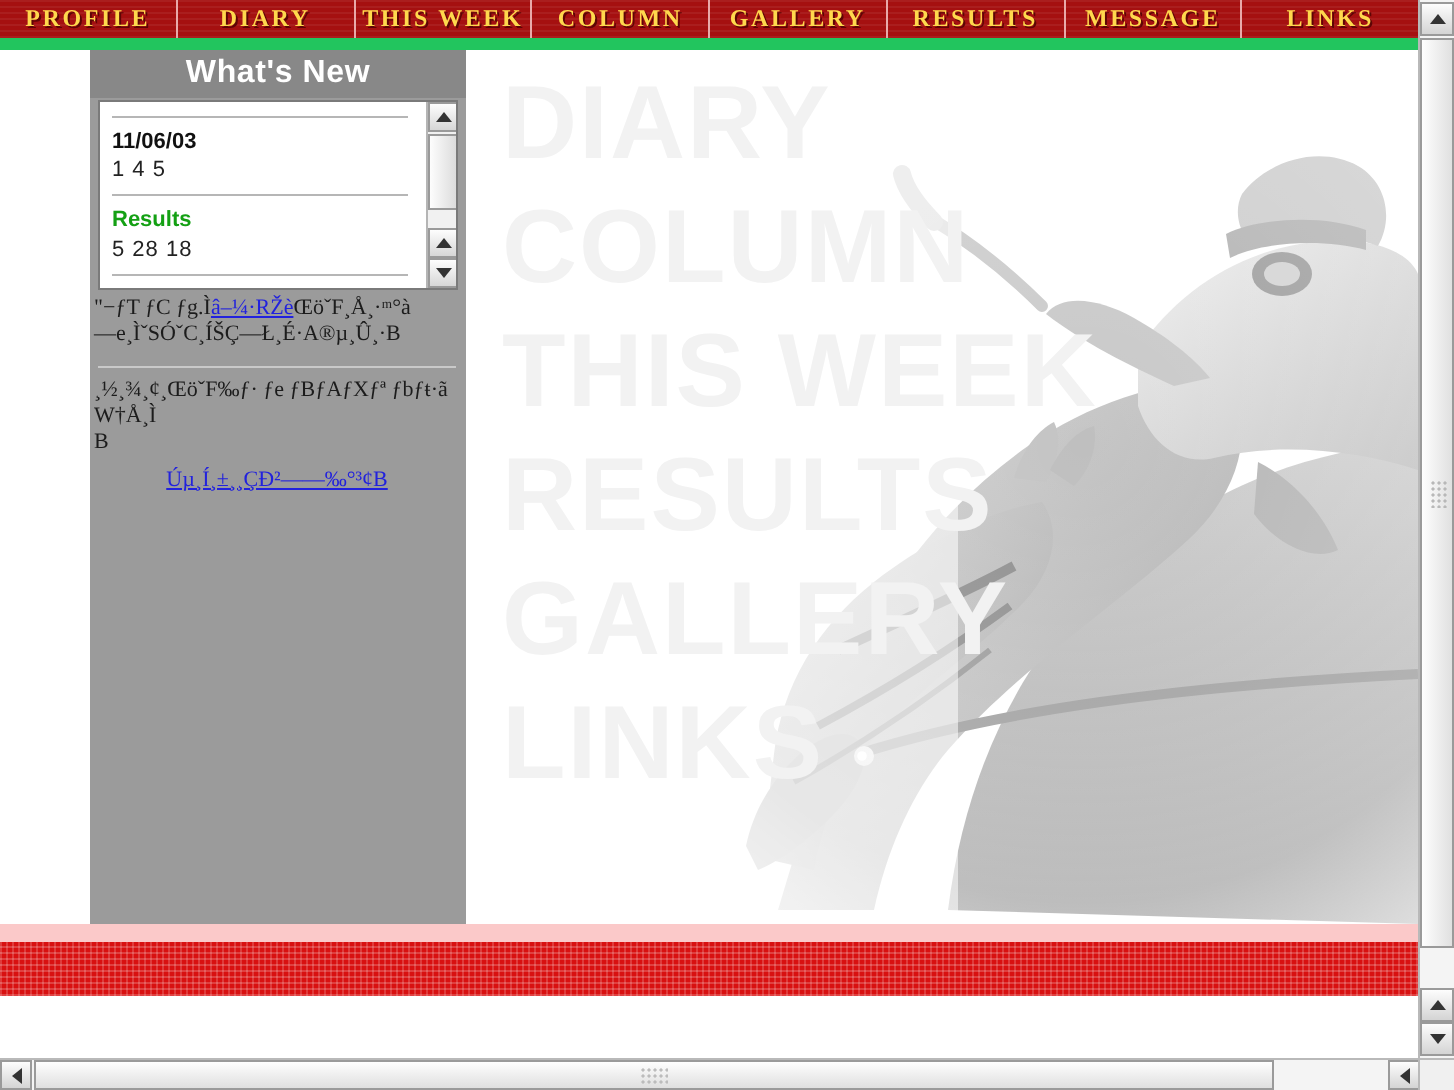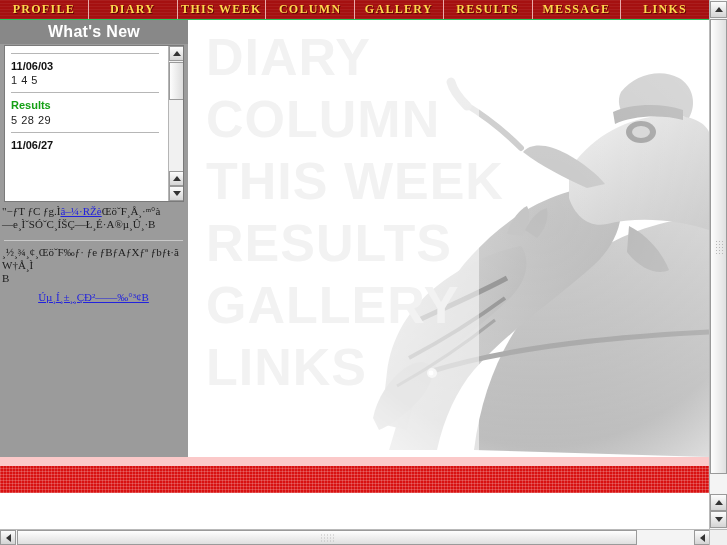--- a/index.html
+++ b/index.html
@@ -69,21 +69,21 @@
     text-align: center;
     line-height: 17px;
     box-sizing: border-box;
   }
 
   
   #navbar {
     display: flex;
     height: 19px;
     background: #701a75;
-    border-bottom: 1px solid #22c55e;
+    border-bottom: 6px solid #22c55e;
   }
   .nav-item {
     flex: 1 1 0;
     background: #a51010;
     background-image: repeating-linear-gradient(0deg, rgba(255,255,255,0.06) 0px, rgba(255,255,255,0.06) 1px, rgba(0,0,0,0) 1px, rgba(0,0,0,0) 3px);
     color: #ffd84d;
     font-family: "Liberation Serif", serif;
     font-size: 12px;
     font-weight: bold;
     letter-spacing: 1.3px;
@@ -95,20 +95,21 @@
     overflow: hidden;
     text-shadow: 1px 1px 0 #5d0505;
     cursor: pointer;
   }
   .nav-item:last-child { border-right: none; }
 
   
   #columns {
     display: flex;
     height: 437px;
+    padding-left: 45px;
   }
 
   
   #sidebar {
     width: 188px;
     flex: 0 0 188px;
     background: #9b9b9b;
     position: relative;
     overflow: hidden;
     box-sizing: border-box;
@@ -122,21 +123,21 @@
     font-size: 16px;
     font-weight: bold;
     background: #888888;
     letter-spacing: 0.3px;
   }
 
   
   #news-box {
     position: relative;
     margin: 1px 4px 0 4px;
-    height: 157px;
+    height: 95px;
     background: #ffffff;
     border: 1px solid #7a7a7a;
     box-sizing: border-box;
     overflow: hidden;
   }
   #news-list {
     position: absolute;
     left: 0; top: 0;
     width: 160px;
     padding: 3px 6px 0 6px;
@@ -401,21 +402,21 @@
 
           <div>
             <div class="news-date">11/06/03</div>
             <div class="news-detail">1 4  5</div>
           </div>
 
           <div class="news-sep"></div>
 
           <div>
             <div class="news-cat">Results</div>
-            <div class="news-detail">5 28  29</div>
+            <div class="news-detail">5 28  18</div>
           </div>
 
           <div class="news-sep"></div>
 
           <div>
             <div class="news-date">11/06/27</div>
           </div>
         </div>
 
         <div id="news-scrollbar">

